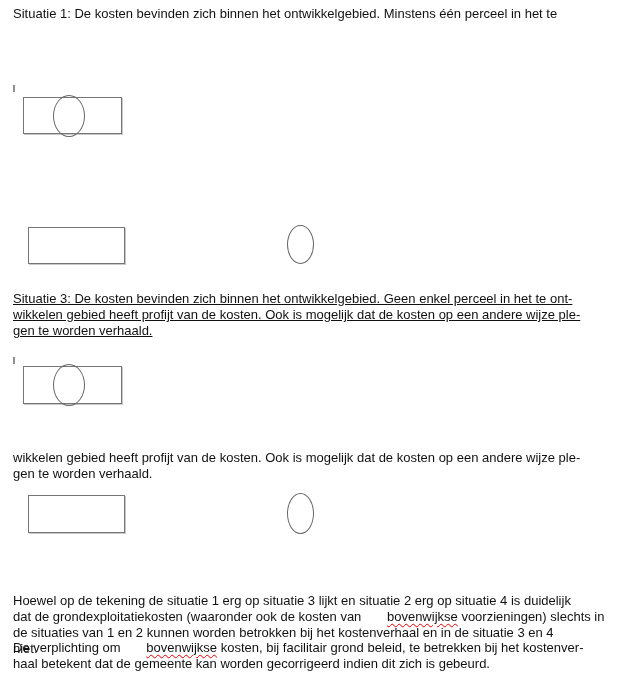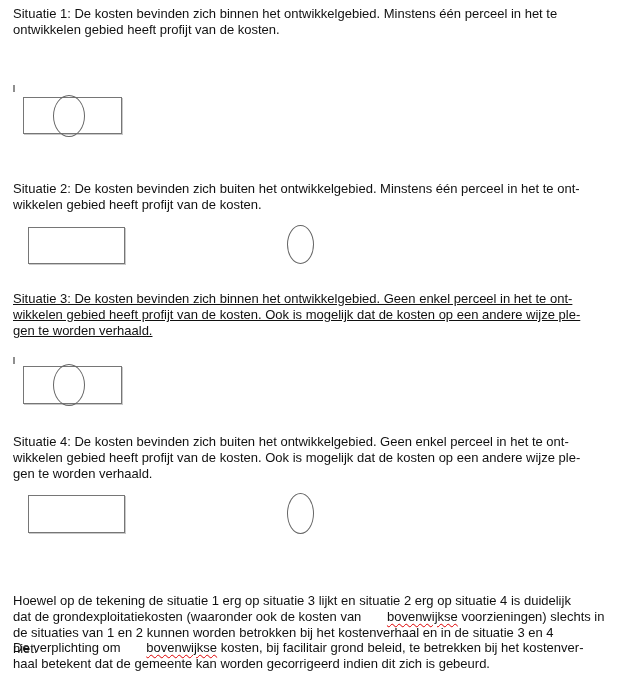--- a/index.html
+++ b/index.html
@@ -79,44 +79,43 @@
   #diagram-2 .ellipse { left: 53px;  top: 8px;  width: 32px; height: 42px; }
   
   #diagram-3 .rect    { left: 28px;  top: 3px;  width: 97px; height: 38px; }
   #diagram-3 .ellipse { left: 287px; top: 1px;  width: 27px; height: 41px; }
 </style>
 </head>
 <body>
 
 <div class="page">
 
-  <div class="para" id="para-0"><span>Situatie 1: De kosten bevinden zich binnen het ontwikkelgebied. Minstens één perceel in het te</span><br><span>ontwikkelen gebied heeft profijt van de kosten.</span></div>
+  <div class="para" id="para-0"><span>Situatie 1: De kosten bevinden zich binnen het ontwikkelgebied. Minstens één perceel in het te</span><br></div>
 
   <div class="diagram" id="diagram-0">
     <div class="shape tick"></div>
     <div class="shape rect"></div>
     <div class="shape ellipse"></div>
   </div>
 
-  <div class="para" id="para-1"><span>Situatie 2: De kosten bevinden zich buiten het ontwikkelgebied. Minstens één perceel in het te ont-</span><br><span>wikkelen gebied heeft profijt van de kosten.</span></div>
 
   <div class="diagram" id="diagram-1">
     <div class="shape rect"></div>
     <div class="shape ellipse"></div>
   </div>
 
   <div class="para" id="para-2"><span>Situatie 3: De kosten bevinden zich binnen het ontwikkelgebied. Geen enkel perceel in het te ont-</span><br><span>wikkelen gebied heeft profijt van de kosten. Ook is mogelijk dat de kosten op een andere wijze ple-</span><br><span>gen te worden verhaald.</span></div>
 
   <div class="diagram" id="diagram-2">
     <div class="shape tick"></div>
     <div class="shape rect"></div>
     <div class="shape ellipse"></div>
   </div>
 
-  <div class="para" id="para-3"><span>Situatie 4: De kosten bevinden zich buiten het ontwikkelgebied. Geen enkel perceel in het te ont-</span><br><span>wikkelen gebied heeft profijt van de kosten. Ook is mogelijk dat de kosten op een andere wijze ple-</span><br><span>gen te worden verhaald.</span></div>
+  <div class="para" id="para-3"><br><span>wikkelen gebied heeft profijt van de kosten. Ook is mogelijk dat de kosten op een andere wijze ple-</span><br><span>gen te worden verhaald.</span></div>
 
   <div class="diagram" id="diagram-3">
     <div class="shape rect"></div>
     <div class="shape ellipse"></div>
   </div>
 
   <div class="para" id="para-4"><span>Hoewel op de tekening de situatie 1 erg op situatie 3 lijkt en situatie 2 erg op situatie 4 is duidelijk</span><br><span>dat de grondexploitatiekosten (waaronder ook de kosten van </span><span class="misspelled">bovenwijkse</span><span> voorzieningen) slechts in</span><br><span>de situaties van 1 en 2 kunnen worden betrokken bij het kostenverhaal en in de situatie 3 en 4</span><br><span>niet.</span></div>
 
   <div class="para" id="para-5"><span>De verplichting om </span><span class="misspelled">bovenwijkse</span><span> kosten, bij facilitair grond beleid, te betrekken bij het kostenver-</span><br><span>haal betekent dat de gemeente kan worden gecorrigeerd indien dit zich is gebeurd.</span></div>
 

